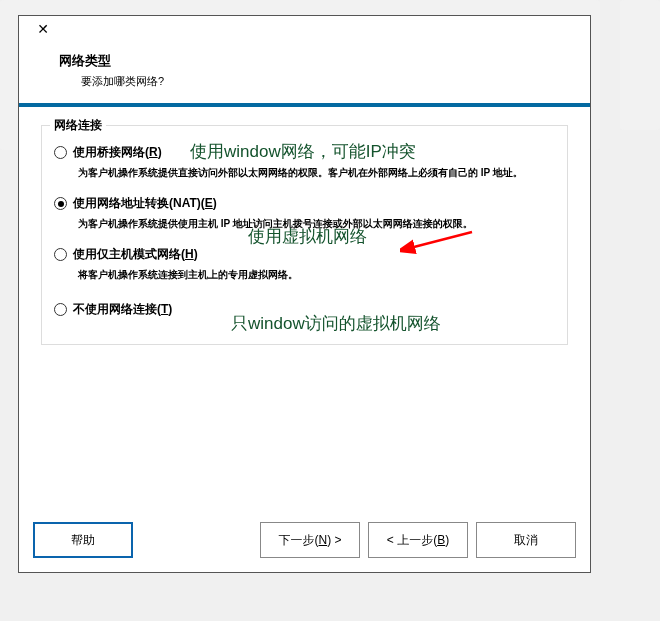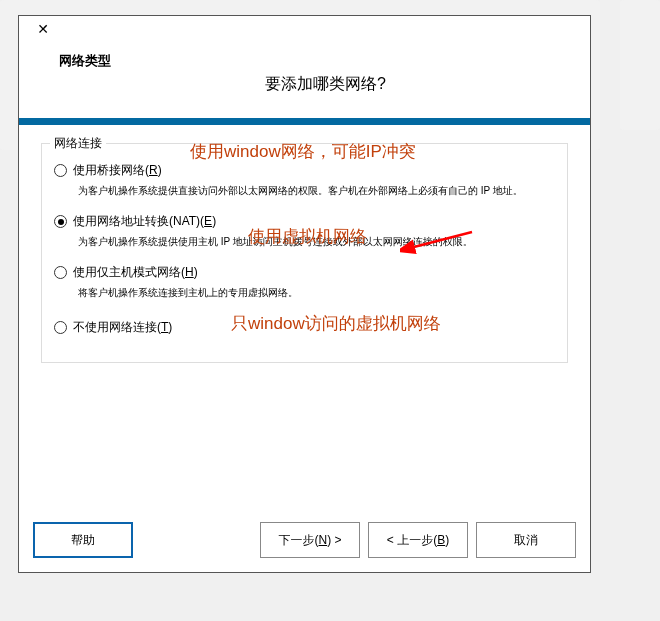--- a/index.html
+++ b/index.html
@@ -34,34 +34,35 @@
     .close-btn {
       width: 36px;
       height: 22px;
       display: flex;
       align-items: center;
       justify-content: center;
       font-size: 14px;
       font-family: Arial, sans-serif;
     }
     .header {
-      padding: 10px 20px 23px 40px;
-      border-bottom: 7px solid #0369a1;
+      padding: 10px 20px 14px 40px;
+      border-bottom: 4px solid #0369a1;
     }
     .header-title { font-weight: bold; font-size: 13px; margin-bottom: 4px; }
-    .header-sub { padding-left: 22px; font-size: 16px; color: #000; text-align: center; }
+    .header-sub { padding-left: 22px; font-size: 11px; color: #000; }
     .content {
       flex: 1;
       padding: 18px 22px 10px 22px;
       position: relative;
     }
     .groupbox {
       border: 1px solid #ddd;
       padding: 14px 12px 18px 12px;
       position: relative;
+      font-weight: bold;
     }
     .group-label {
       position: absolute;
       top: -9px;
       left: 8px;
       background: #fff;
       padding: 0 4px;
       font-size: 12px;
       color: #000;
     }
@@ -113,21 +114,21 @@
       display: flex;
       align-items: center;
       justify-content: center;
       font-size: 12px;
       font-family: inherit;
     }
     .btn.help { border: 2px solid #0a64ad; min-width: 100px; }
     .btn .ul { text-decoration: underline; }
     .annotation {
       position: absolute;
-      color: #c2410c;
+      color: #14532d;
       font-size: 17px;
       font-weight: 500;
       pointer-events: none;
       white-space: nowrap;
     }
     .arrow-svg {
       position: absolute;
       pointer-events: none;
     }
     .bg-panel {

